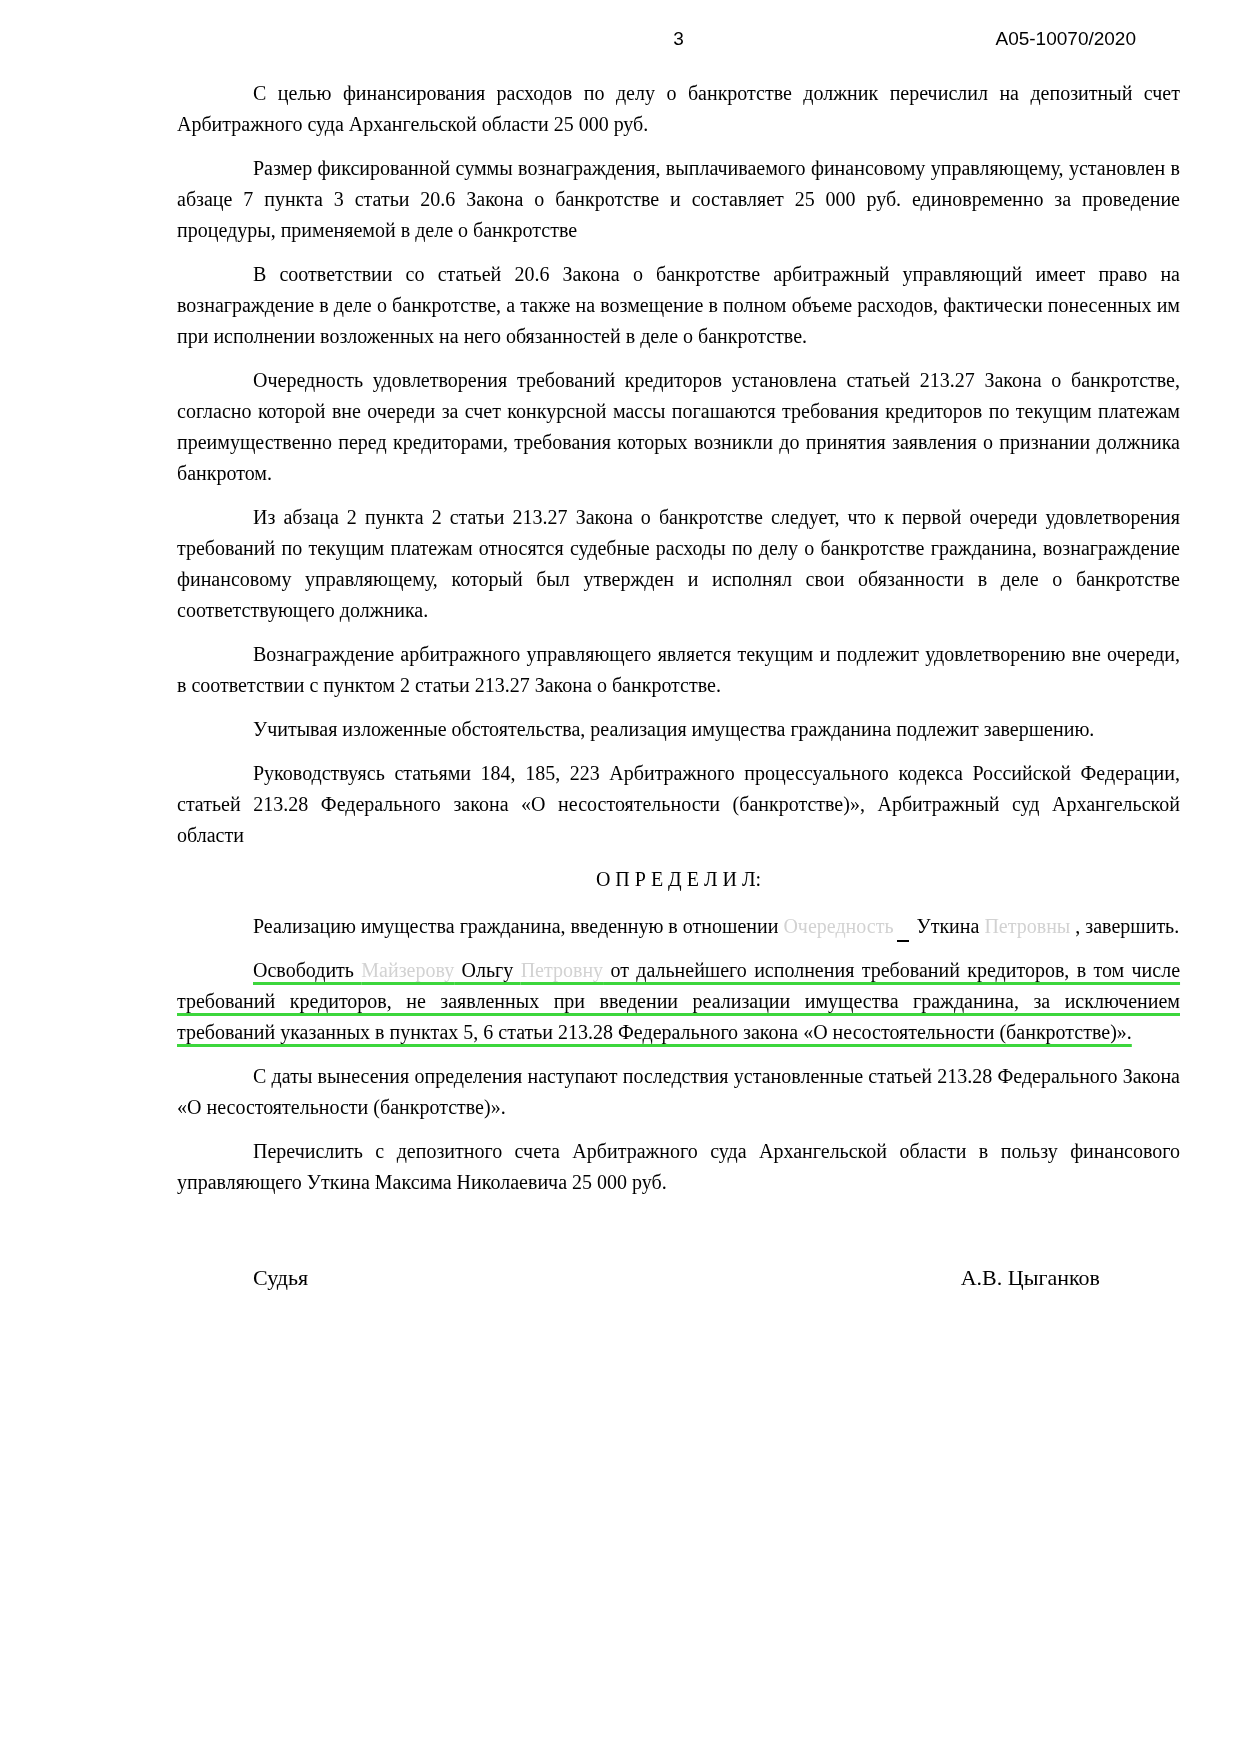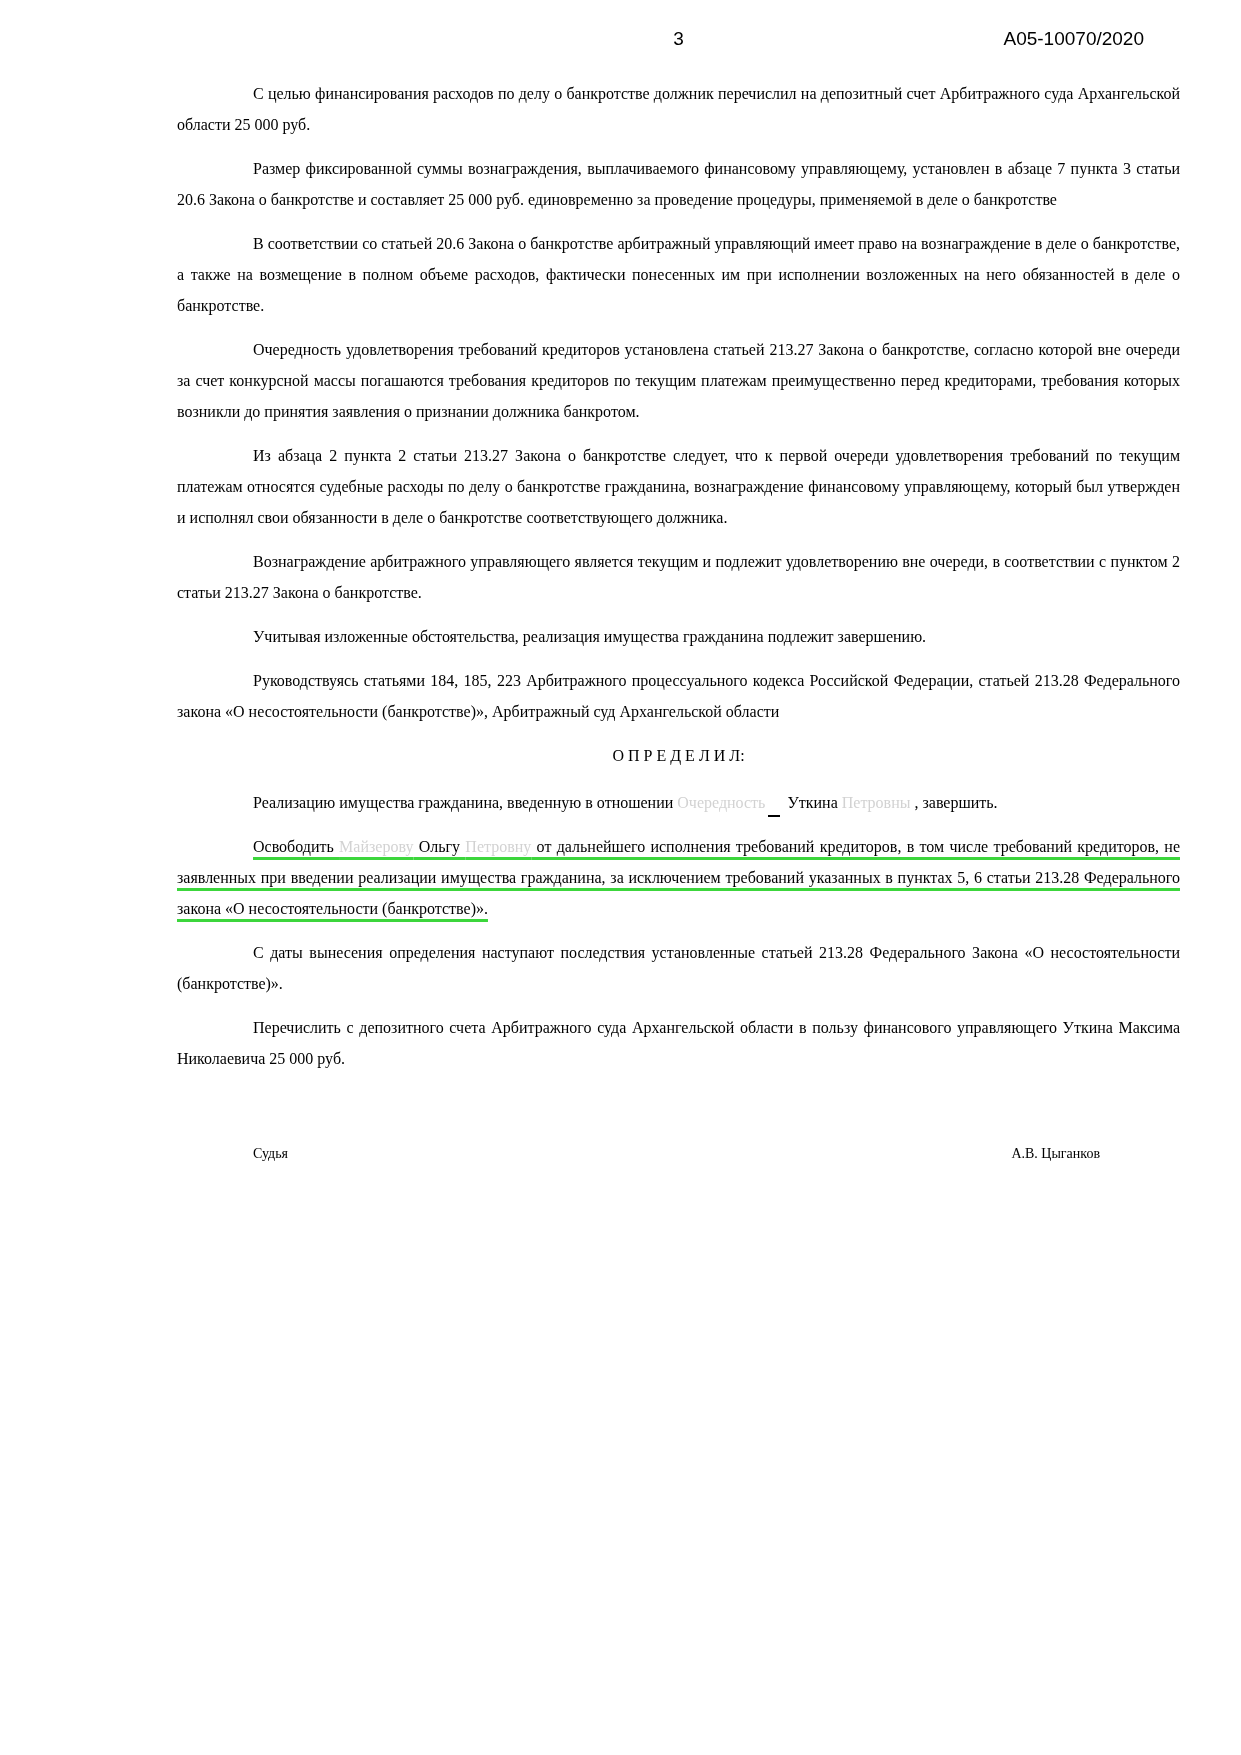--- a/index.html
+++ b/index.html
@@ -26,25 +26,25 @@
     line-height: 26px;
     margin-bottom: 26px;
   }
   .page-number {
     position: absolute;
     left: 0; right: 0;
     text-align: center;
   }
   .case-number {
     position: absolute;
-    right: 36px;
+    right: 44px;
     top: 0;
   }
   .doc-body {
-    font-size: 16px;
+    font-size: 20px;
     line-height: 31px;
   }
   p.para {
     margin: 0 0 13px 0;
     text-align: justify;
     text-indent: 76px;
   }
   p.para.center {
     text-align: center;
     text-indent: 0;
@@ -67,21 +67,21 @@
     background: #000;
     vertical-align: -9px;
     margin: 0 3px;
   }
   .signature-row {
     display: flex;
     justify-content: space-between;
     margin-top: 64px;
     padding-left: 76px;  
     padding-right: 80px; 
-    font-size: 14px;
+    font-size: 22px;
     line-height: 31px;
   }
 </style>
 </head>
 <body>
 
 <div class="page">
   <div class="doc-header">
     <div class="page-number">3</div>
     <div class="case-number">А05-10070/2020</div>

